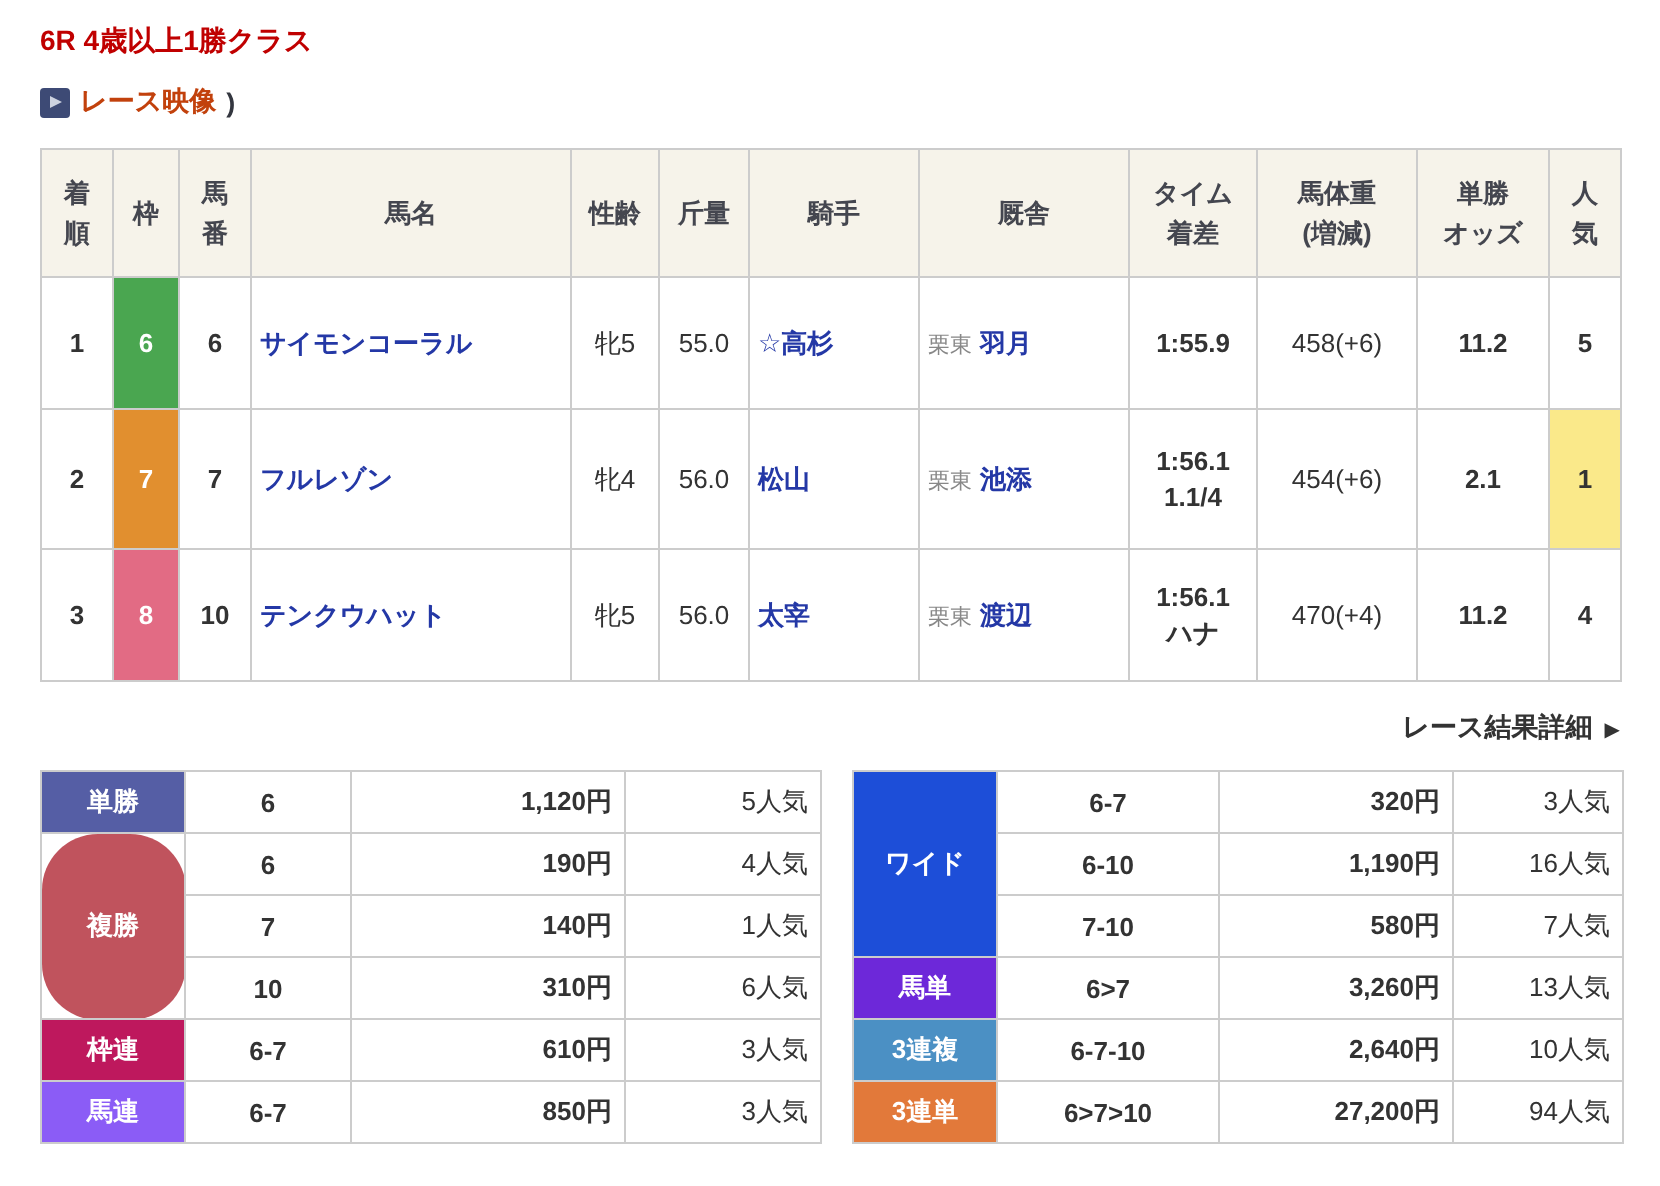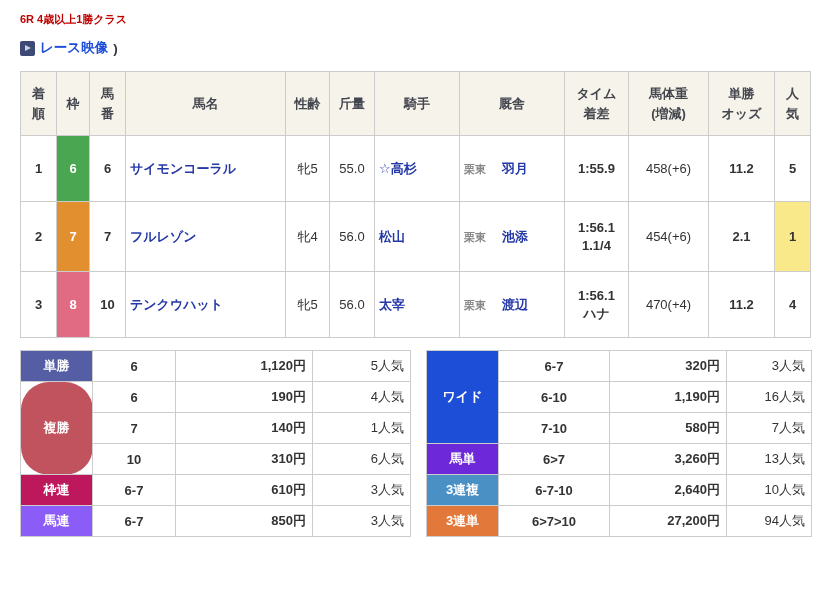--- a/index.html
+++ b/index.html
@@ -4,21 +4,21 @@
 <style>
   * { box-sizing: border-box; }
   html,body { margin:0; padding:0; background:#fff; }
   body {
     width:830px; height:593px; overflow:hidden;
     font-family:"Liberation Sans","DejaVu Sans",sans-serif;
     color:#333;
   }
   .page { padding:8px 20px 0 20px; }
 
-  .race-title { font-size:11px; font-weight:bold; color:#c00000; margin:4px 0 12px 0; }
+  .race-title { font-size:14px; font-weight:bold; color:#c00000; margin:4px 0 12px 0; }
   .race-cond  { font-size:13.5px; font-weight:bold; color:#33363f; display:flex; align-items:center; gap:5px; }
   .video-icon {
     display:inline-block; width:15px; height:15px; background:#3d4a75; border-radius:2px;
     position:relative; vertical-align:middle;
   }
   .video-icon::after {
     content:""; position:absolute; left:5px; top:4px;
     border-left:6px solid #ccd2e0; border-top:3.5px solid transparent; border-bottom:3.5px solid transparent;
   }
 
@@ -35,21 +35,21 @@
   tr.res-header { height:64px; }
   td.c-rank   { text-align:center; font-weight:bold; }
   td.c-frame  { text-align:center; font-weight:bold; color:#fff; }
   td.c-num    { text-align:center; font-weight:bold; }
   td.c-horse  { text-align:left; padding-left:9px;font-family:Liberation Mono, monospace; }
   td.c-horse a, .lnk { color:#2438a6; font-weight:bold; text-decoration:none; cursor:pointer; }
   td.c-sexage { text-align:center; }
   td.c-weight { text-align:center; }
   td.c-jockey { text-align:left; padding-left:8px; }
   td.c-stable { text-align:left; padding-left:9px; }
-  .region { font-size:11px; color:#888; font-weight:bold; margin-right:16px; }
+  .region { font-size:11px; color:#888; font-weight:normal; margin-right:4px; }
   td.c-time   { text-align:center; font-weight:bold; white-space:pre-line; line-height:1.35; }
   td.c-bw     { text-align:center; }
   td.c-odds   { text-align:center; font-weight:bold; }
   td.c-pop    { text-align:center; font-weight:bold; }
 
   .detail-link-row { width:790px; text-align:right; margin:14px 0 8px 0; }
   .detail-link { font-size:13.5px; font-weight:bold; color:#333; text-decoration:none; cursor:pointer; }
   .detail-arrow { font-size:10px; color:#333; margin-left:6px; }
 
   
@@ -68,21 +68,21 @@
 </style>
 </head>
 <body>
 
 <div class="page">
 
   <div class="race-title">6R 4歳以上1勝クラス</div>
 
   <div class="race-cond">
     <span class="video-icon"></span>
-    <span class="lnk" style="color:#1d4ed8">レース映像</span>
+    <span class="lnk" style="color:#c2410c">レース映像</span>
     <span>)</span>
   </div>
 
   <table class="results">
     <colgroup>
       <col style="width:36px">
         <col style="width:33px">
         <col style="width:36px">
         <col style="width:160px">
       <col style="width:44px">
@@ -164,20 +164,23 @@
       </td>
       <td class="c-time">1:56.1
 ハナ</td>
       <td class="c-bw">470(+4)</td>
       <td class="c-odds">11.2</td>
       <td class="c-pop">4</td>
     </tr>
   </tbody>
     </table>
 
+  <div class="detail-link-row">
+    <a class="detail-link"><span>レース結果詳細</span><span class="detail-arrow">▶</span></a>
+  </div>
 
   <div class="payouts">
 
     <table class="pay pay-left">
       <colgroup>
           <col style="width:72px">
           <col class="n">
           <col class="y">
           <col class="k">
         </colgroup>

